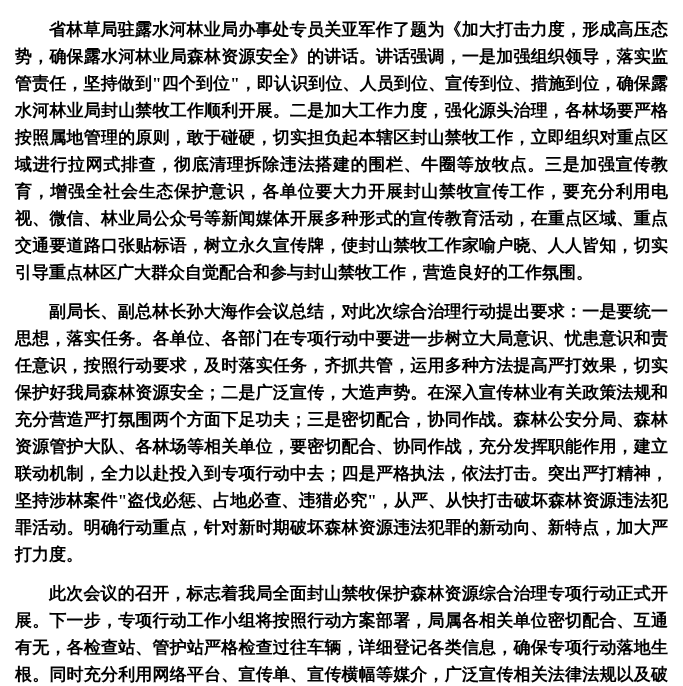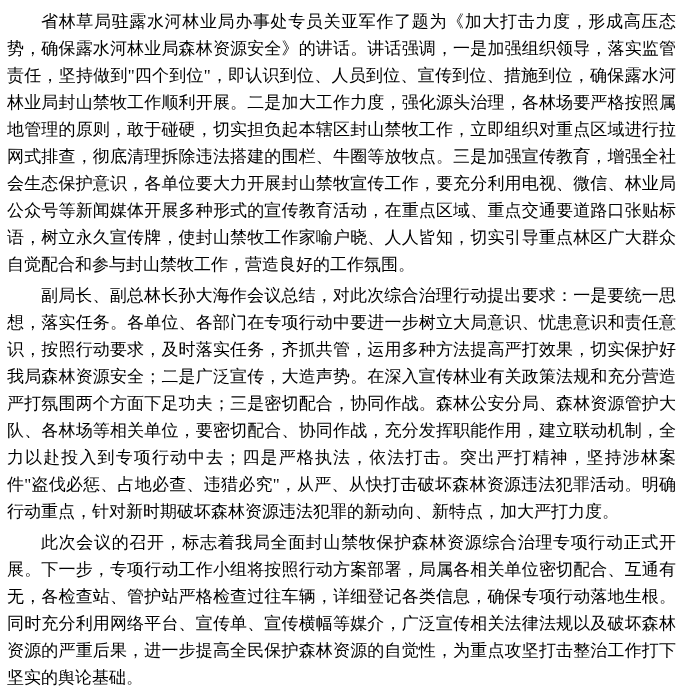--- a/index.html
+++ b/index.html
@@ -20,24 +20,25 @@
     background: #ffffff;
     color: #000000;
     font-family: "Liberation Serif", "DejaVu Serif", serif;
     font-size: 17px;
     line-height: 27px;
     text-align: justify;
     text-justify: inter-ideograph;
     letter-spacing: 0px;
   }
   .doc-page p {
-    margin: 4px;
+    margin: 12px;
     padding: 0;
     text-indent: 2em;
     word-break: break-all;
+    font-weight: bold;
   }
 </style>
 </head>
 <body>
 
 <div class="doc-page">
   <p>省林草局驻露水河林业局办事处专员关亚军作了题为《加大打击力度，形成高压态势，确保露水河林业局森林资源安全》的讲话。讲话强调，一是加强组织领导，落实监管责任，坚持做到"四个到位"，即认识到位、人员到位、宣传到位、措施到位，确保露水河林业局封山禁牧工作顺利开展。二是加大工作力度，强化源头治理，各林场要严格按照属地管理的原则，敢于碰硬，切实担负起本辖区封山禁牧工作，立即组织对重点区域进行拉网式排查，彻底清理拆除违法搭建的围栏、牛圈等放牧点。三是加强宣传教育，增强全社会生态保护意识，各单位要大力开展封山禁牧宣传工作，要充分利用电视、微信、林业局公众号等新闻媒体开展多种形式的宣传教育活动，在重点区域、重点交通要道路口张贴标语，树立永久宣传牌，使封山禁牧工作家喻户晓、人人皆知，切实引导重点林区广大群众自觉配合和参与封山禁牧工作，营造良好的工作氛围。</p>
   <p>副局长、副总林长孙大海作会议总结，对此次综合治理行动提出要求：一是要统一思想，落实任务。各单位、各部门在专项行动中要进一步树立大局意识、忧患意识和责任意识，按照行动要求，及时落实任务，齐抓共管，运用多种方法提高严打效果，切实保护好我局森林资源安全；二是广泛宣传，大造声势。在深入宣传林业有关政策法规和充分营造严打氛围两个方面下足功夫；三是密切配合，协同作战。森林公安分局、森林资源管护大队、各林场等相关单位，要密切配合、协同作战，充分发挥职能作用，建立联动机制，全力以赴投入到专项行动中去；四是严格执法，依法打击。突出严打精神，坚持涉林案件"盗伐必惩、占地必查、违猎必究"，从严、从快打击破坏森林资源违法犯罪活动。明确行动重点，针对新时期破坏森林资源违法犯罪的新动向、新特点，加大严打力度。</p>
   <p>此次会议的召开，标志着我局全面封山禁牧保护森林资源综合治理专项行动正式开展。下一步，专项行动工作小组将按照行动方案部署，局属各相关单位密切配合、互通有无，各检查站、管护站严格检查过往车辆，详细登记各类信息，确保专项行动落地生根。同时充分利用网络平台、宣传单、宣传横幅等媒介，广泛宣传相关法律法规以及破坏森林资源的严重后果，进一步提高全民保护森林资源的自觉性，为重点攻坚打击整治工作打下坚实的舆论基础。</p>
 </div>

